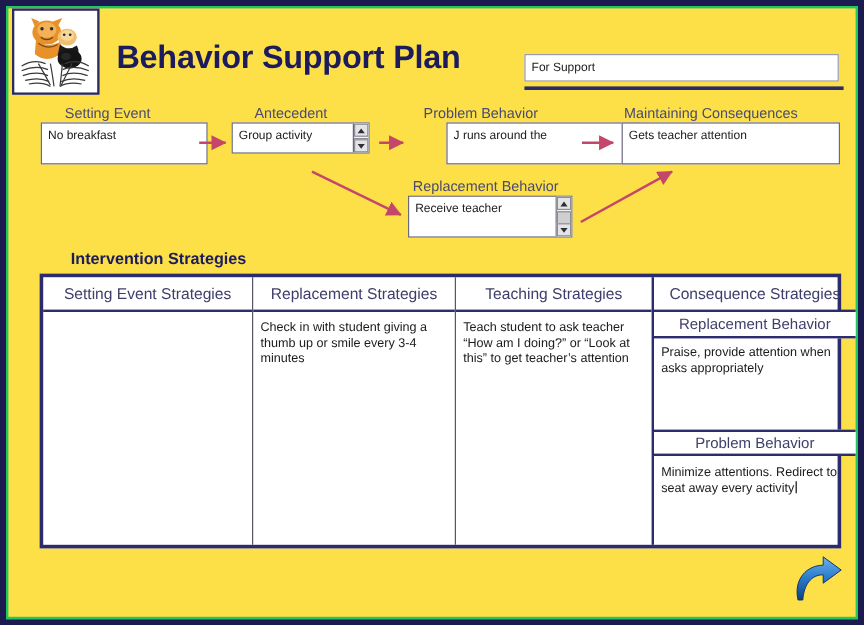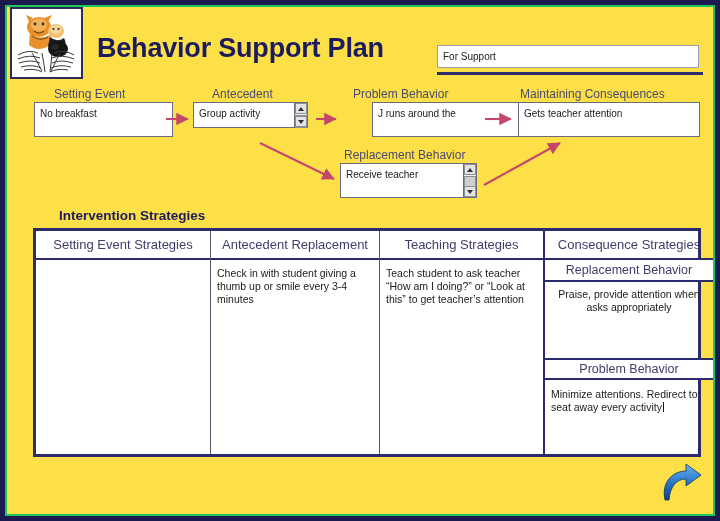--- a/index.html
+++ b/index.html
@@ -343,36 +343,36 @@
     <div class="section-title">Intervention Strategies</div>
 
     <div class="table">
 
       <div class="col" style="left:0px; width:174px;">
         <div class="hdr">Setting Event Strategies</div>
       </div>
       <div class="col-sep" style="left:174px;"></div>
 
       <div class="col" style="left:175px; width:168px;">
-        <div class="hdr">Antecedent Replacement</div>
+        <div class="hdr">Replacement Strategies</div>
         <div class="cell">Check in with student giving a thumb up or smile every 3-4 minutes</div>
       </div>
       <div class="col-sep" style="left:343px;"></div>
 
       <div class="col" style="left:344px; width:163px;">
         <div class="hdr">Teaching Strategies</div>
         <div class="cell">Teach student to ask teacher “How am I doing?” or “Look at this” to get teacher’s attention</div>
       </div>
       <div class="col-sep" style="left:507px; width:2px; background:#2b2b6e;"></div>
 
       <div class="col" style="left:509px; right:0; width:168px;">
         <div class="hdr">Consequence Strategies</div>
 
         <div class="sub-hdr" style="top:29px;">Replacement Behavior</div>
-        <div class="sub-cell" style="top:51px; height:76px;text-align:center;">Praise, provide attention when asks appropriately</div>
+        <div class="sub-cell" style="top:51px; height:76px;">Praise, provide attention when asks appropriately</div>
 
         <div class="sub-hdr" style="top:127px; border-top:2px solid #2b2b6e;">Problem Behavior</div>
         <div class="sub-cell" style="top:151px; bottom:0;"><span>Minimize attentions.  Redirect to seat away every activity</span><span class="caret"></span></div>
       </div>
     </div>
 
     <div class="next-arrow">
       <svg width="44" height="40" viewBox="0 0 44 40" xmlns="http://www.w3.org/2000/svg">
         <defs>
           <linearGradient id="ng" x1="0" y1="0" x2="0" y2="1">

